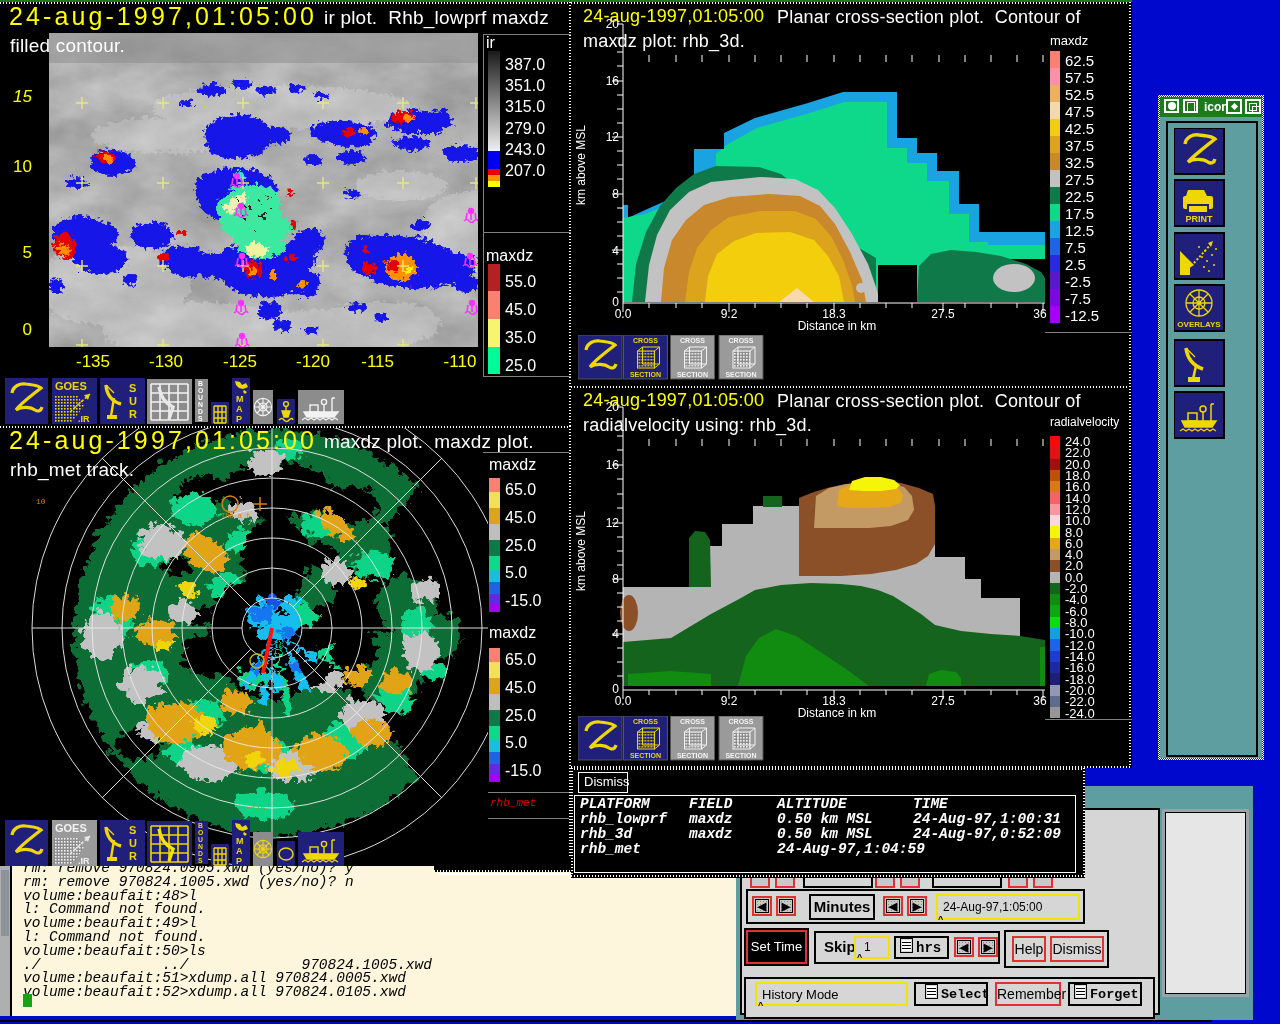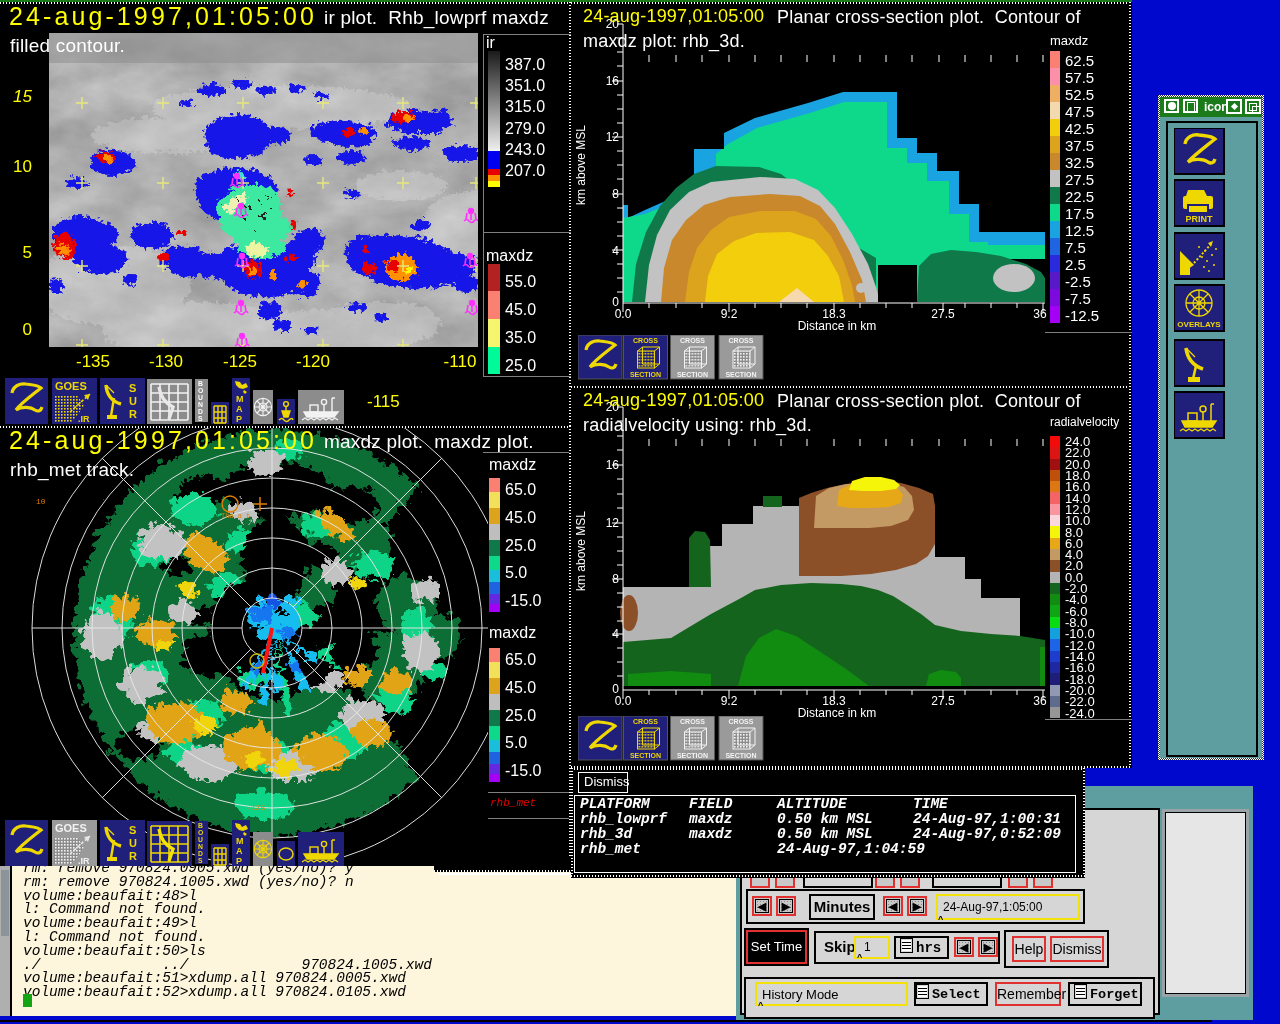--- a/index.html
+++ b/index.html
@@ -99,21 +99,21 @@
       </div>
  </div>
  <div class="blkbtn" style="left:262px;top:120px;width:105px;height:38px;">
    <div class="redbtn" style="left:6px;top:4px;width:34px;height:26px;line-height:23px;">Help</div>
    <div class="redbtn" style="left:44px;top:4px;width:54px;height:26px;line-height:23px;">Dismiss</div>
  </div>
 
  <div class="blkbtn" style="left:2px;top:167px;width:411px;height:42px;">
    <div class="ybox" style="left:9px;top:3px;width:153px;height:24px;line-height:21px;padding-left:5px;font-size:13px;">History Mode</div>
    <div class="abs" style="left:12px;top:21px;font-size:9px;font-weight:bold;">^</div>
-   <div class="blkbtn" style="left:168px;top:3px;width:74px;height:24px;line-height:20px;padding-left:0;font-weight:bold;font-size:13.5px;font-family:'Liberation Mono',monospace;"><span class="lstico"></span>Select</div>
+   <div class="blkbtn" style="left:168px;top:3px;width:74px;height:24px;line-height:20px;padding-left:9px;font-weight:bold;font-size:13.5px;font-family:'Liberation Mono',monospace;"><span class="lstico"></span>Select</div>
    <div class="redbtn" style="left:249px;top:3px;width:66px;height:24px;line-height:21px;">Remember</div>
    <div class="blkbtn" style="left:322px;top:3px;width:74px;height:24px;line-height:20px;padding-left:4px;font-weight:bold;font-size:13.5px;font-family:'Liberation Mono',monospace;"><span class="lstico"></span>Forget</div>
  </div>
 </div>
 
 <div class="abs" style="left:1162px;top:809px;width:87px;height:188px;background:#9aa4a6;z-index:3;">
   <div class="abs" style="left:3px;top:3px;width:79px;height:180px;background:#E6E6E6;border:1px solid #000;"></div>
 </div>
 
 <div id="tablewin" class="abs" style="left:571px;top:768px;width:514px;height:110px;background:#000;z-index:4;">
@@ -308,21 +308,21 @@
 
  <div class="abs" style="color:#FFFF00;font-size:17px;">
   <div class="abs" style="left:10px;top:85px;width:22px;text-align:right;font-style:italic;">15</div>
   <div class="abs" style="left:10px;top:155px;width:22px;text-align:right;">10</div>
   <div class="abs" style="left:10px;top:241px;width:22px;text-align:right;">5</div>
   <div class="abs" style="left:10px;top:318px;width:22px;text-align:right;">0</div>
   <div class="abs" style="left:73px;top:350px;width:40px;text-align:center;">-135</div>
   <div class="abs" style="left:146px;top:350px;width:40px;text-align:center;">-130</div>
   <div class="abs" style="left:220px;top:350px;width:40px;text-align:center;">-125</div>
   <div class="abs" style="left:293px;top:350px;width:40px;text-align:center;">-120</div>
-  <div class="abs" style="left:367px;top:350px;width:40px;text-align:left;margin-top:40px;">-115</div>
+  <div class="abs" style="left:354px;top:350px;width:40px;text-align:right;">-115</div>
   <div class="abs" style="left:440px;top:350px;width:40px;text-align:center;">-110</div>
  </div>
 
  <div class="abs" style="left:483px;top:32px;width:1px;height:342px;background:#808080;"></div>
  <div class="abs" style="left:483px;top:32px;width:88px;height:1px;background:#808080;"></div>
  <div class="abs" style="left:483px;top:230px;width:88px;height:1px;background:#808080;"></div>
  <div class="abs" style="left:483px;top:374px;width:88px;height:1px;background:#808080;"></div>
  <div class="abs cb16" style="left:486px;top:32px;">ir</div>
  <div class="abs" style="left:488px;top:49px;width:12px;height:100px;background:linear-gradient(180deg,#1A1A1A,#F0F0F0);"></div>
  <div class="abs" style="left:488px;top:149px;width:12px;height:18px;background:#0000F0;"></div>

